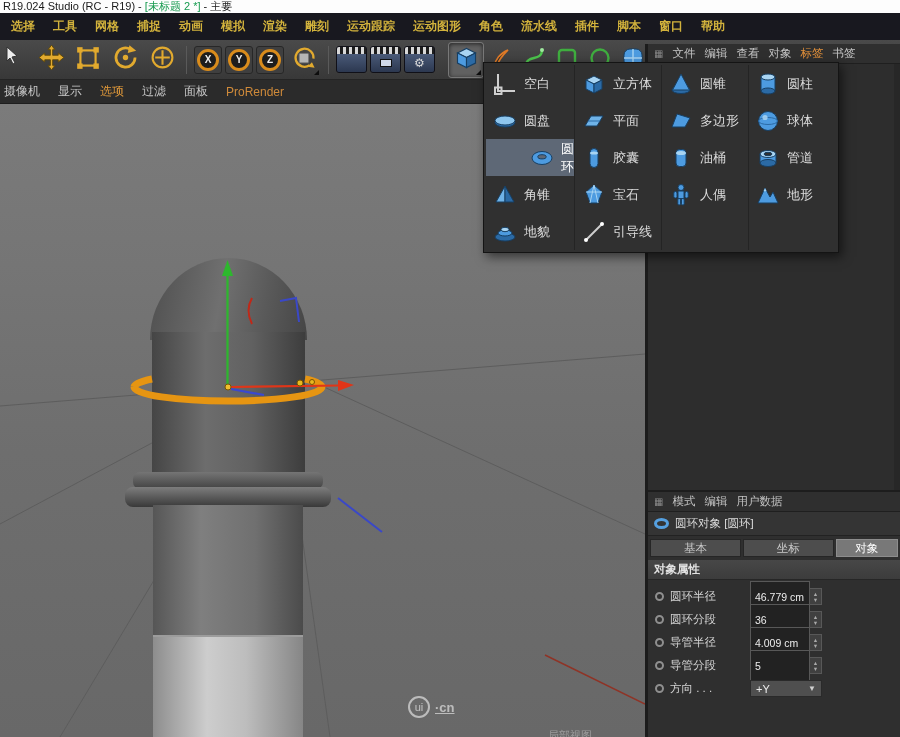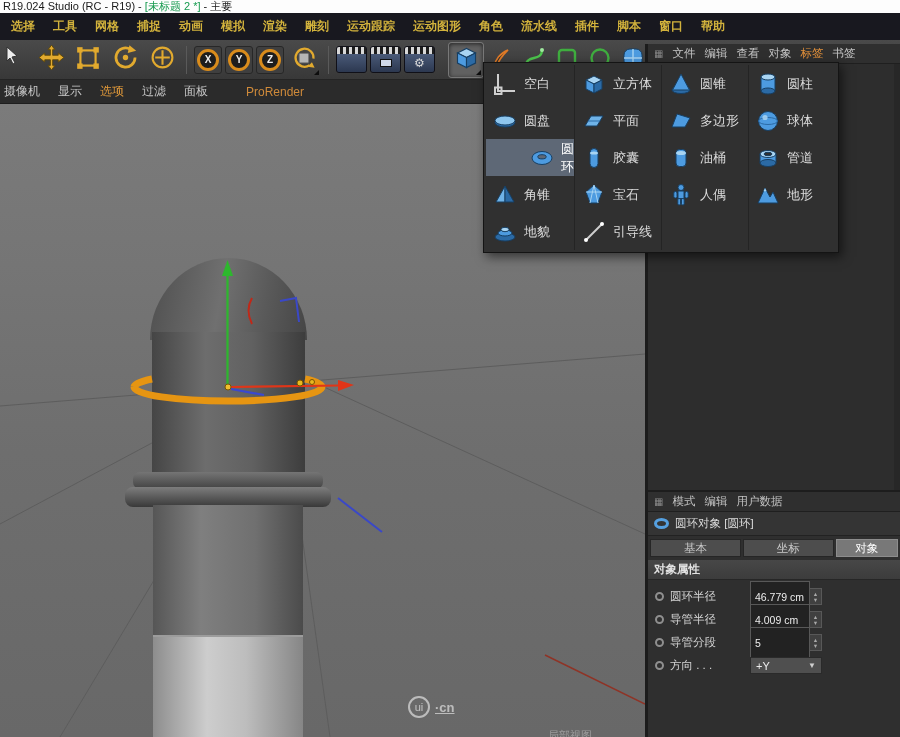--- a/index.html
+++ b/index.html
@@ -39,21 +39,21 @@
   .rbtn .strip{height:7px;background:repeating-linear-gradient(90deg,#d8d8d8 0 3px,#1d1d1d 3px 6px);}
   .rbtn .rbody{position:absolute;top:7px;left:0;right:0;bottom:0;background:linear-gradient(#4a5a78,#2c3850);
     display:flex;align-items:center;justify-content:center;color:#d8d8d8;font-size:12px;}
   .rbtn .photo{width:12px;height:8px;background:#cfd8e8;border:1px solid #111;}
 
   
   .vpbar{position:absolute;top:80px;left:0;width:645px;height:24px;background:#2b2b2b;
     border-bottom:1px solid #1e1e1e;display:flex;align-items:center;gap:18px;padding-left:4px;
     font-size:12px;color:#c6c6c6;}
   .vpbar .hl{color:#e29a3a;}
-  .vpbar .pr{color:#cf8a3a;margin-left:20px;}
+  .vpbar .pr{color:#cf8a3a;margin-left:0;}
 
   
   .viewport{position:absolute;top:104px;left:0;width:645px;height:633px;overflow:hidden;
     background:linear-gradient(180deg,#7b7b7b,#6e6e6e 55%,#686868);}
   .viewport svg.layer{position:absolute;left:0;top:0;}
   .obj{position:absolute;z-index:2;}
   .dome{left:150px;top:154px;width:157px;height:82px;border-radius:50% 50% 0 0/100% 100% 0 0;
     background:linear-gradient(100deg,#4e4e4e,#707070 45%,#5a5a5a 72%,#454545);}
   .ucyl{left:152px;top:228px;width:153px;height:148px;
     background:linear-gradient(90deg,#454545,#6d6d6d 35%,#616161 65%,#3d3d3d);}
@@ -350,20 +350,29 @@
         <span class="keyring"></span>
         <span class="plab">圆环半径</span>
         <span class="numbox">46.779 cm</span>
         <span class="spin">
             <span>▲</span>
             <span>▼</span>
           </span>
       </div>
       <div class="prow">
         <span class="keyring"></span>
+        <span class="plab">圆环分段</span>
+        <span class="numbox">36</span>
+        <span class="spin">
+            <span>▲</span>
+            <span>▼</span>
+          </span>
+      </div>
+      <div class="prow">
+        <span class="keyring"></span>
         <span class="plab">导管半径</span>
         <span class="numbox">4.009 cm</span>
         <span class="spin">
             <span>▲</span>
             <span>▼</span>
           </span>
       </div>
       <div class="prow">
         <span class="keyring"></span>
         <span class="plab">导管分段</span>

